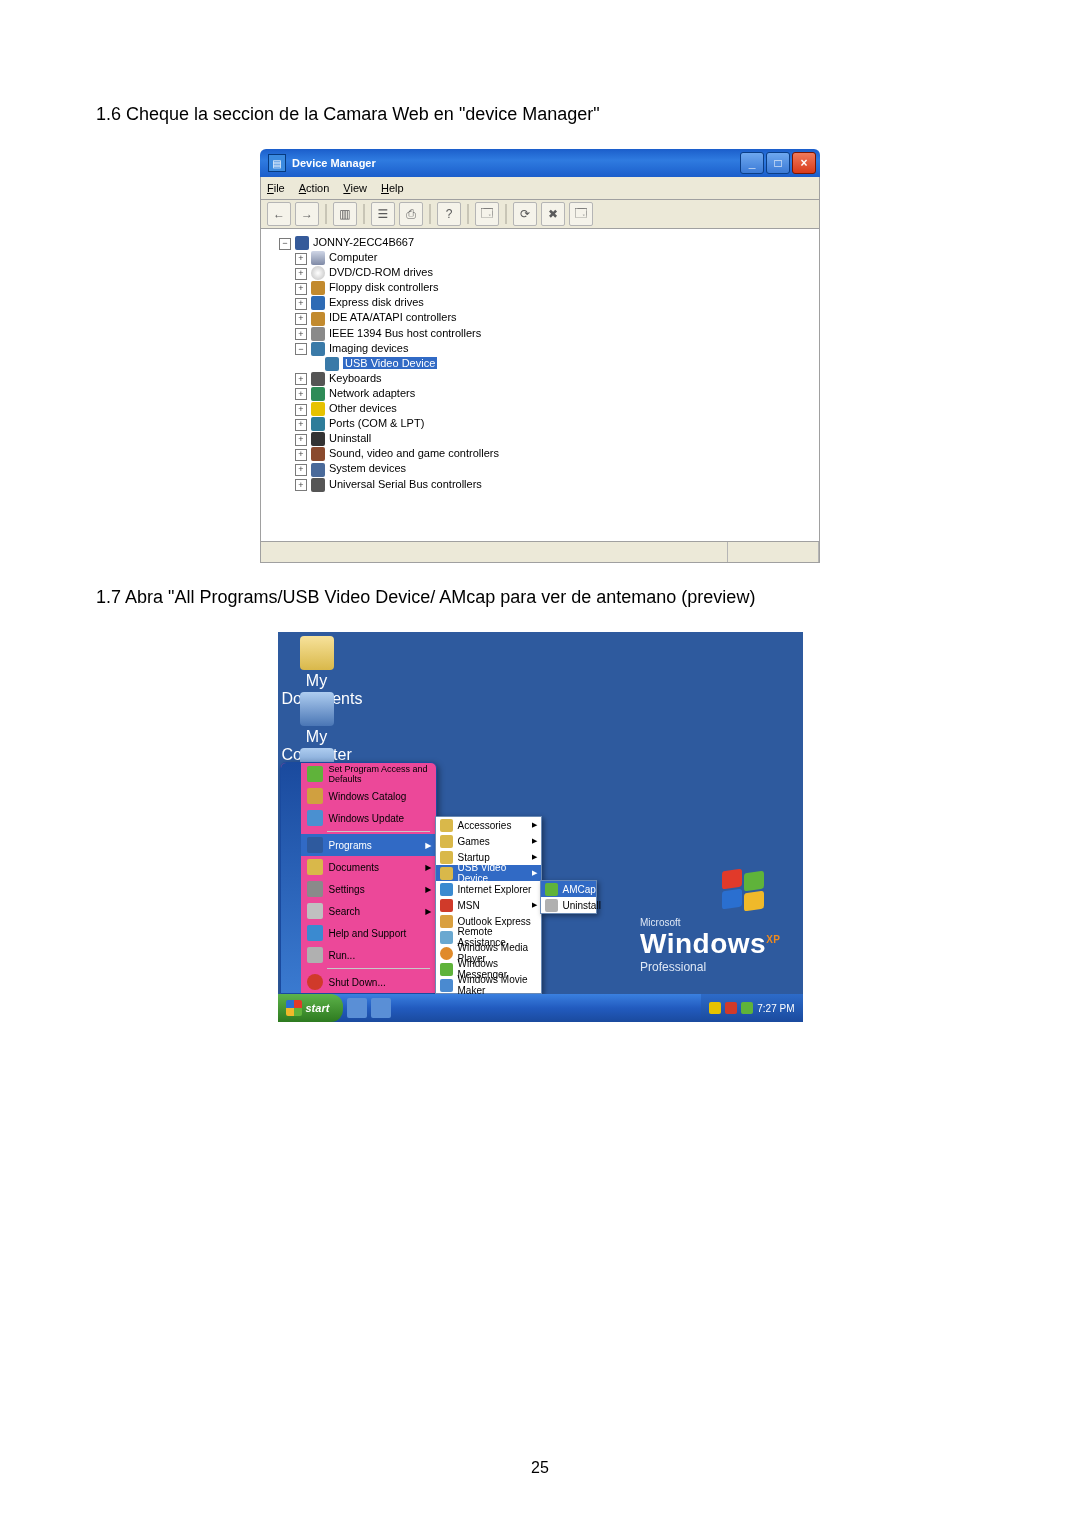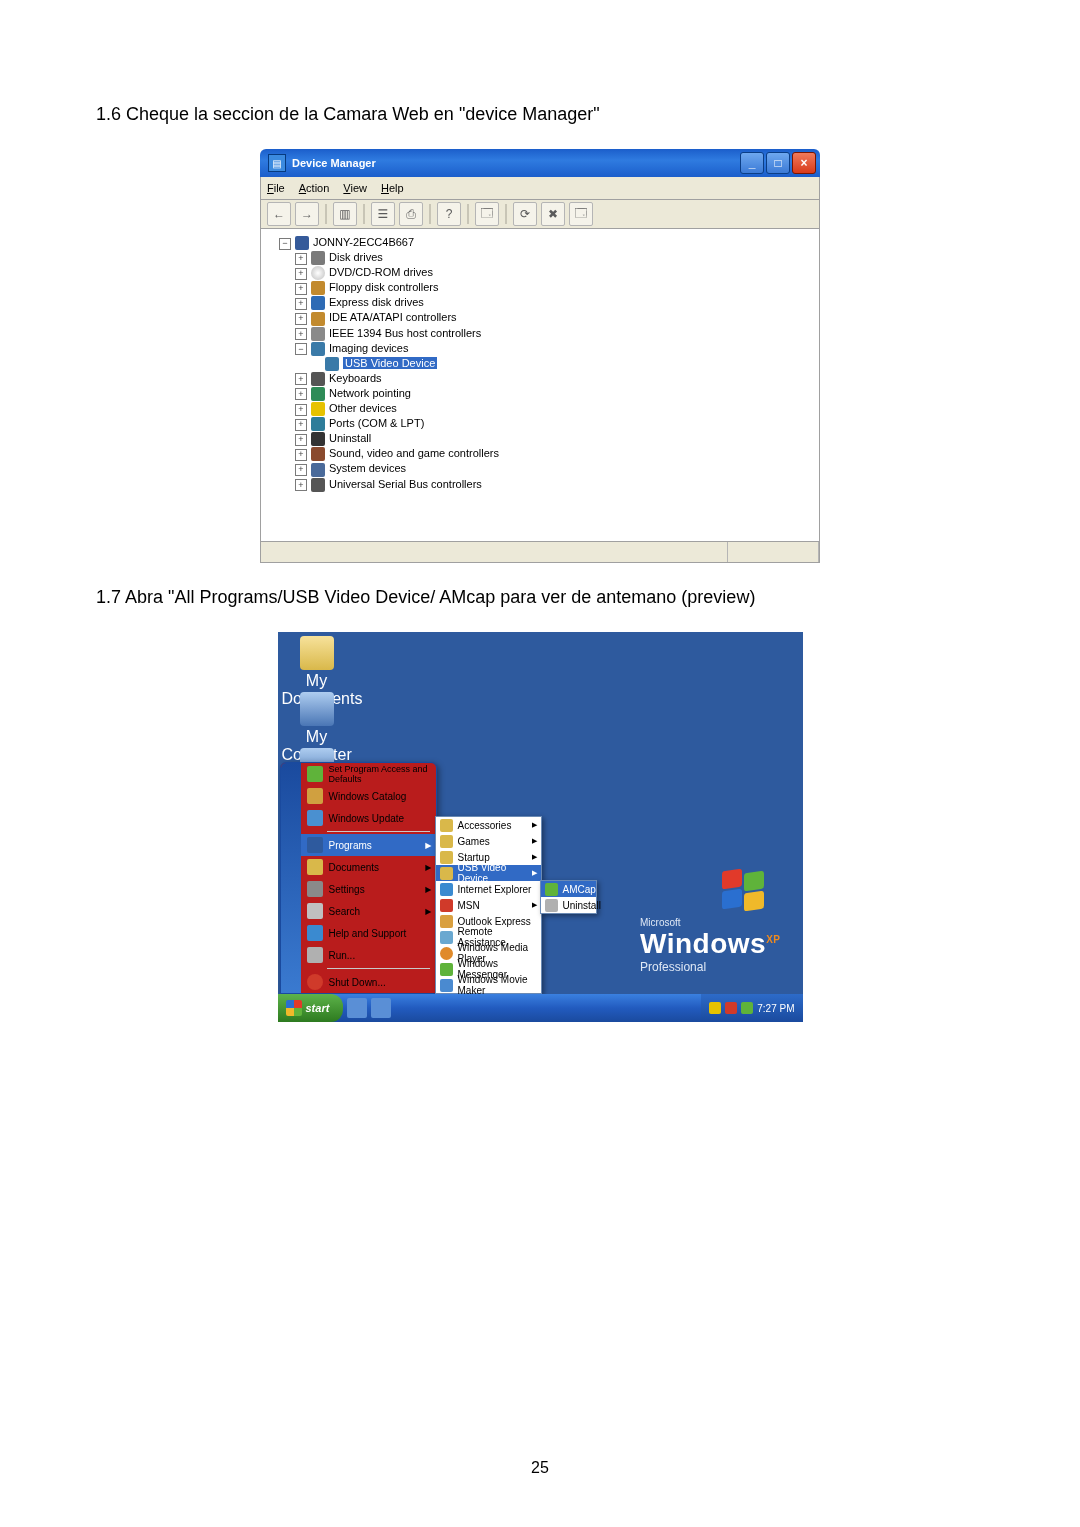--- a/index.html
+++ b/index.html
@@ -70,21 +70,21 @@
   .flag .b{background:#2a6fd0;left:0;top:20px;transform:skewY(-8deg);}
   .flag .y{background:#f0b92a;left:22px;top:22px;transform:skewY(-8deg);}
 
   .taskbar{position:absolute;left:0;right:0;bottom:0;height:28px;background:linear-gradient(#3a80e0,#225bbf 50%,#1a4a9e);display:flex;align-items:center;font-size:11px;color:#fff;}
   .start-btn{height:28px;background:linear-gradient(#5db34a,#2d7a1f);border-radius:0 12px 12px 0;padding:0 14px 0 8px;display:flex;align-items:center;font-weight:bold;font-style:italic;gap:4px;}
   .start-btn .flag-mini{width:16px;height:16px;background:conic-gradient(#e13a2a 0 25%,#5fb33a 0 50%,#f0b92a 0 75%,#2a6fd0 0);border-radius:2px;}
   .ql{width:20px;height:20px;margin-left:4px;background:#5a8fd6;border-radius:2px;}
   .tray{margin-left:auto;background:linear-gradient(#2d6bc8,#1a4a9e);height:28px;display:flex;align-items:center;padding:0 8px;gap:4px;font-size:10px;}
   .tray .ti{width:12px;height:12px;border-radius:2px;}
 
-  .startmenu{position:absolute;left:2px;bottom:28px;width:155px;background:#b91c1c;border:1px solid #1a4a9e;border-radius:6px 6px 0 0;overflow:hidden;box-shadow:2px 2px 6px rgba(0,0,0,0.4);}
+  .startmenu{position:absolute;left:2px;bottom:28px;width:155px;background:#ec4899;border:1px solid #1a4a9e;border-radius:6px 6px 0 0;overflow:hidden;box-shadow:2px 2px 6px rgba(0,0,0,0.4);}
   .sm-side{position:absolute;left:0;top:0;bottom:0;width:20px;background:linear-gradient(#1a4a9e,#3a7ad0);}
   .sm-side span{position:absolute;bottom:6px;left:2px;transform:rotate(-90deg);transform-origin:left bottom;color:#fff;font-size:10px;font-weight:bold;white-space:nowrap;}
   .sm-side .pro-txt{color:#cfe0f7;}
   .sm-items{margin-left:20px;}
   .sm-item{display:flex;align-items:center;height:22px;padding:0 6px;font-size:10px;color:#000;gap:6px;position:relative;}
   .sm-item .arr{position:absolute;right:4px;font-size:8px;color:#000;}
   .sm-item.hl{background:#316ac5;color:#fff;}
   .sm-item.hl .arr{color:#fff;}
   .sm-sep{height:1px;background:#c8c8c8;margin:2px 6px 2px 26px;}
   .sm-ico{width:16px;height:16px;border-radius:2px;flex:none;}
@@ -136,33 +136,33 @@
         <span class="tb-sep"></span>
         <span class="tb-btn">⟳</span>
         <span class="tb-btn">✖</span>
         <span class="tb-btn">🗔</span>
       </div>
       <div class="dm-tree">
         <div class="tree">
           <ul>
             <li><span class="pm">−</span><span class="ic monitor"></span><span>JONNY-2ECC4B667</span>
               <ul>
-                <li><span class="pm">+</span><span class="ic disk"></span><span>Disk drives</span></li>
+                <li><span class="pm">+</span><span class="ic pc"></span><span>Computer</span></li>
                 <li><span class="pm">+</span><span class="ic cd"></span><span>DVD/CD-ROM drives</span></li>
                 <li><span class="pm">+</span><span class="ic fdc"></span><span>Floppy disk controllers</span></li>
                 <li><span class="pm">+</span><span class="ic fd"></span><span>Express disk drives</span></li>
                 <li><span class="pm">+</span><span class="ic ide"></span><span>IDE ATA/ATAPI controllers</span></li>
                 <li><span class="pm">+</span><span class="ic fw"></span><span>IEEE 1394 Bus host controllers</span></li>
                 <li><span class="pm">−</span><span class="ic img"></span><span>Imaging devices</span>
                   <ul>
                     <li style="padding-left:14px;"><span class="ic img"></span><span class="sel">USB Video Device</span></li>
                   </ul>
                 </li>
                 <li><span class="pm">+</span><span class="ic kb"></span><span>Keyboards</span></li>
-                <li><span class="pm">+</span><span class="ic net"></span><span>Network pointing</span></li>
+                <li><span class="pm">+</span><span class="ic net"></span><span>Network adapters</span></li>
                 <li><span class="pm">+</span><span class="ic other"></span><span>Other devices</span></li>
                 <li><span class="pm">+</span><span class="ic port"></span><span>Ports (COM &amp; LPT)</span></li>
                 <li><span class="pm">+</span><span class="ic cpu"></span><span>Uninstall</span></li>
                 <li><span class="pm">+</span><span class="ic snd"></span><span>Sound, video and game controllers</span></li>
                 <li><span class="pm">+</span><span class="ic sys"></span><span>System devices</span></li>
                 <li><span class="pm">+</span><span class="ic usb"></span><span>Universal Serial Bus controllers</span></li>
               </ul>
             </li>
           </ul>
         </div>

